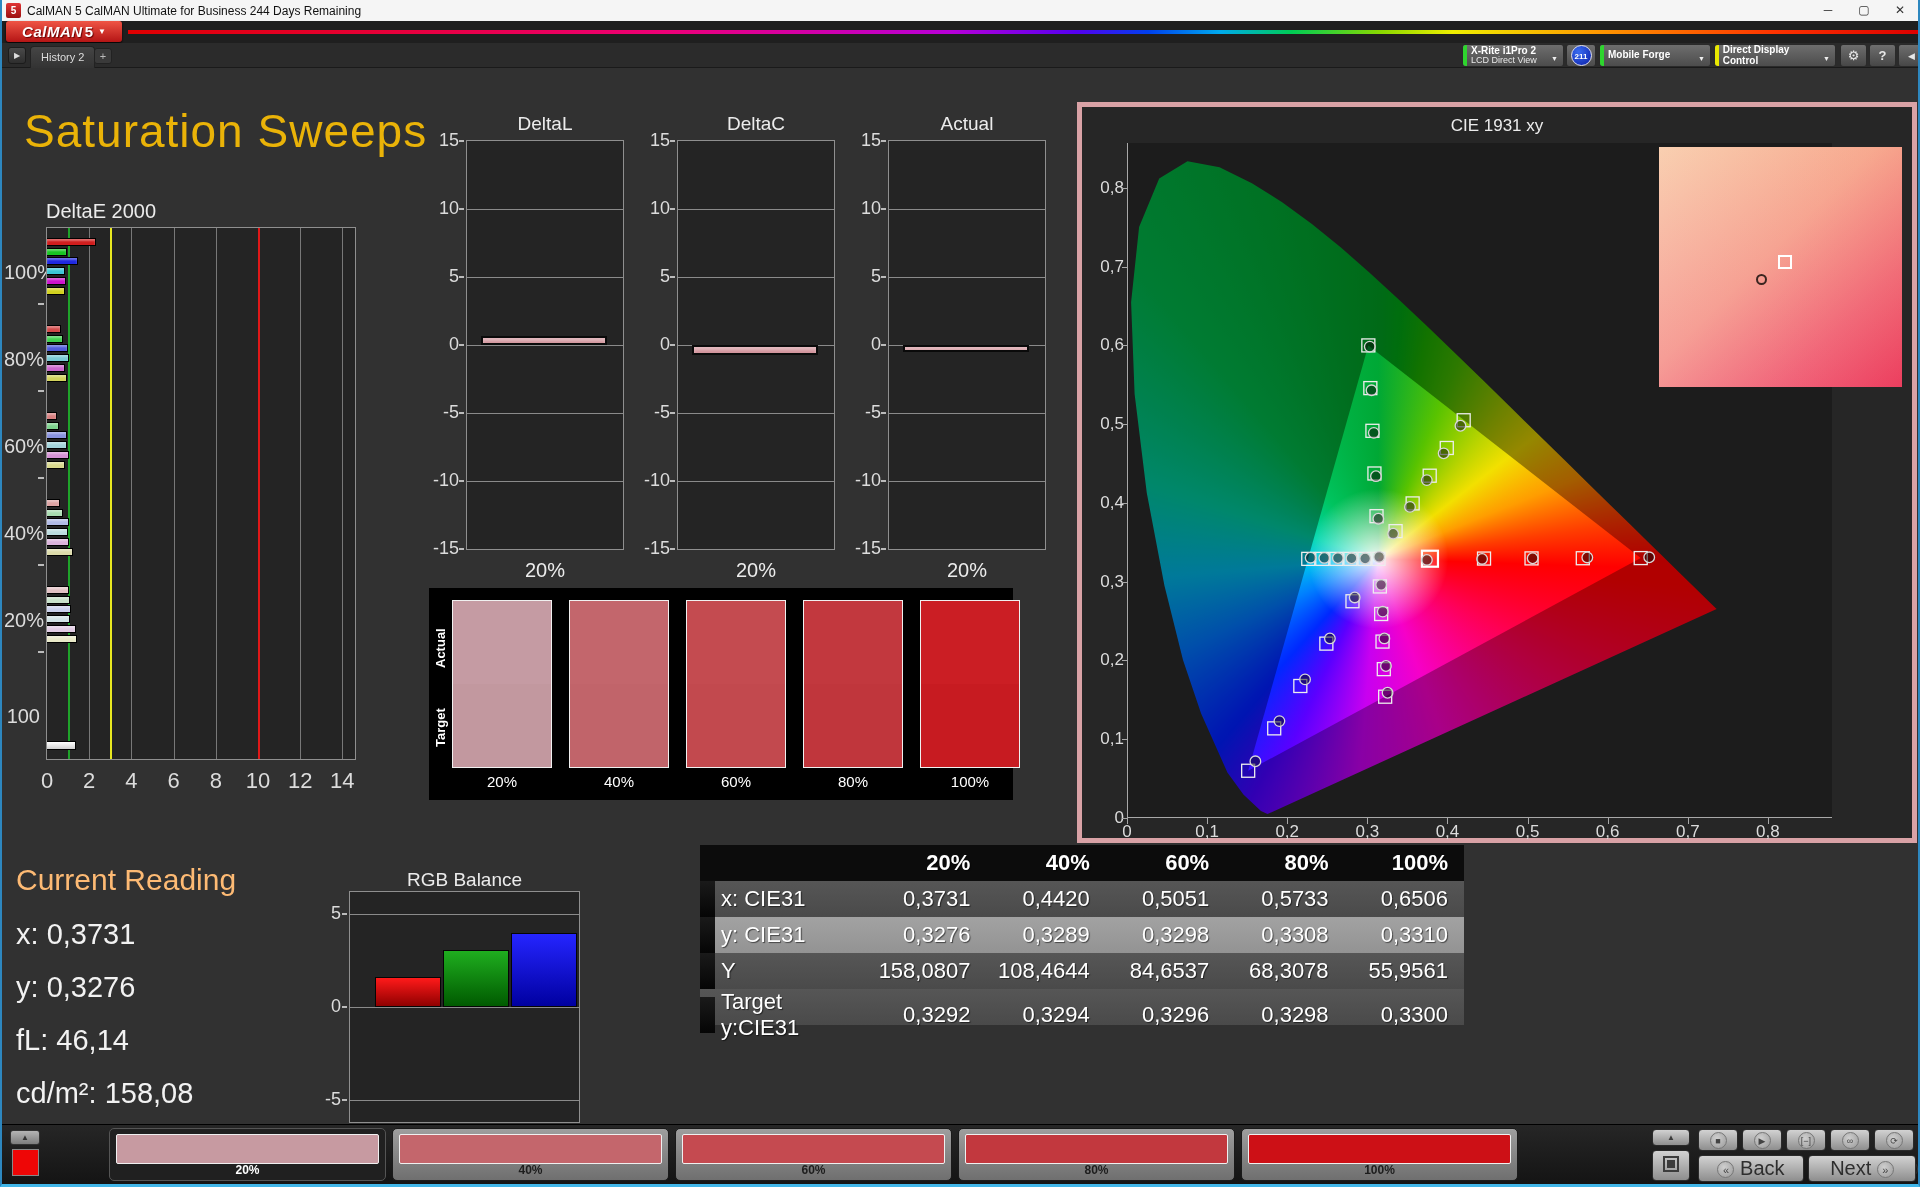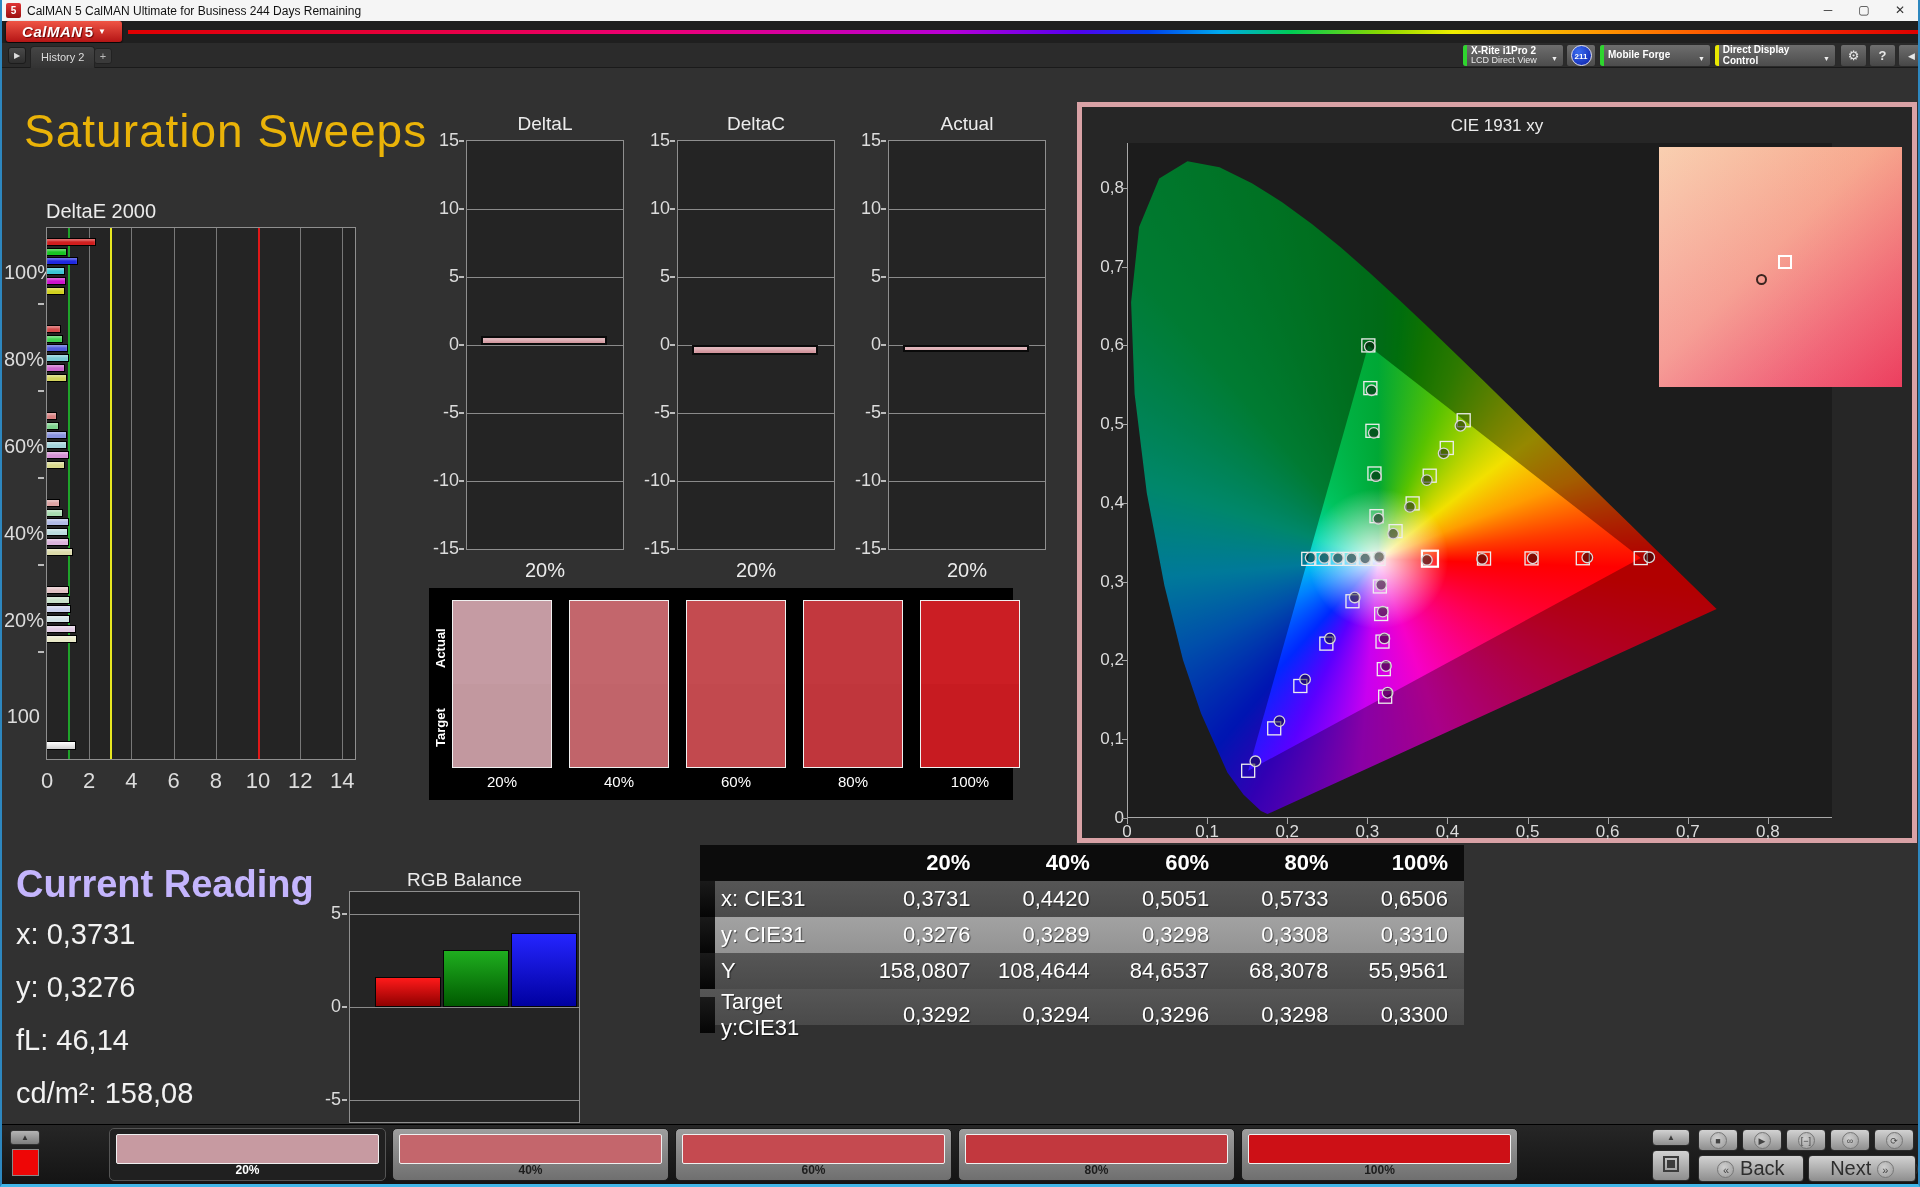--- a/index.html
+++ b/index.html
@@ -92,21 +92,21 @@
   #cie-markers { position:absolute; left:0; top:0; }
   #cie-ylabels span { position:absolute; right:calc(100% - 42px); width:40px; text-align:right; font-size:17px; color:#dcdcdc; }
   #cie-xlabels span { position:absolute; font-size:17px; color:#dcdcdc; transform:translateX(-50%); top:715px; }
   #cie-inset { position:absolute; left:577px; top:40px; width:243px; height:240px;
     background:linear-gradient(rgba(255,150,70,0.18),rgba(255,0,80,0.10)),
                linear-gradient(135deg,#f8dcc8 0%,#f5ad9f 45%,#ef707f 75%,#ea4560 100%); }
   #inset-circle { position:absolute; width:11px; height:11px; border:2px solid #3a2520; border-radius:50%; }
   #inset-square { position:absolute; width:14px; height:14px; border:2px solid #fff; }
 
   
-  #reading-heading { position:absolute; left:14px; top:795px; font-size:38px; color:#c4b5fd; font-weight:bold; }
+  #reading-heading { position:absolute; left:14px; top:795px; font-size:30px; color:#fdba74; font-weight:normal; }
   .reading-line { position:absolute; left:14px; font-size:29px; color:#f2f2f2; }
 
   
   #rgb-panel { position:absolute; left:300px; top:801px; width:292px; height:275px; }
   #rgb-title { position:absolute; left:47px; top:0; width:231px; text-align:center; font-size:19px; color:#ececec; }
   #rgb-plot { left:47px; top:22px; width:231px; height:232px; }
   #rgb-ylabels { position:absolute; left:0; top:22px; width:43px; height:232px; }
   #rgb-ylabels span { position:absolute; right:4px; width:38px; text-align:right; font-size:18px; color:#dcdcdc; }
   #rgb-xlabel { position:absolute; left:47px; top:258px; width:231px; text-align:center; font-size:20px; color:#ececec; }
 

